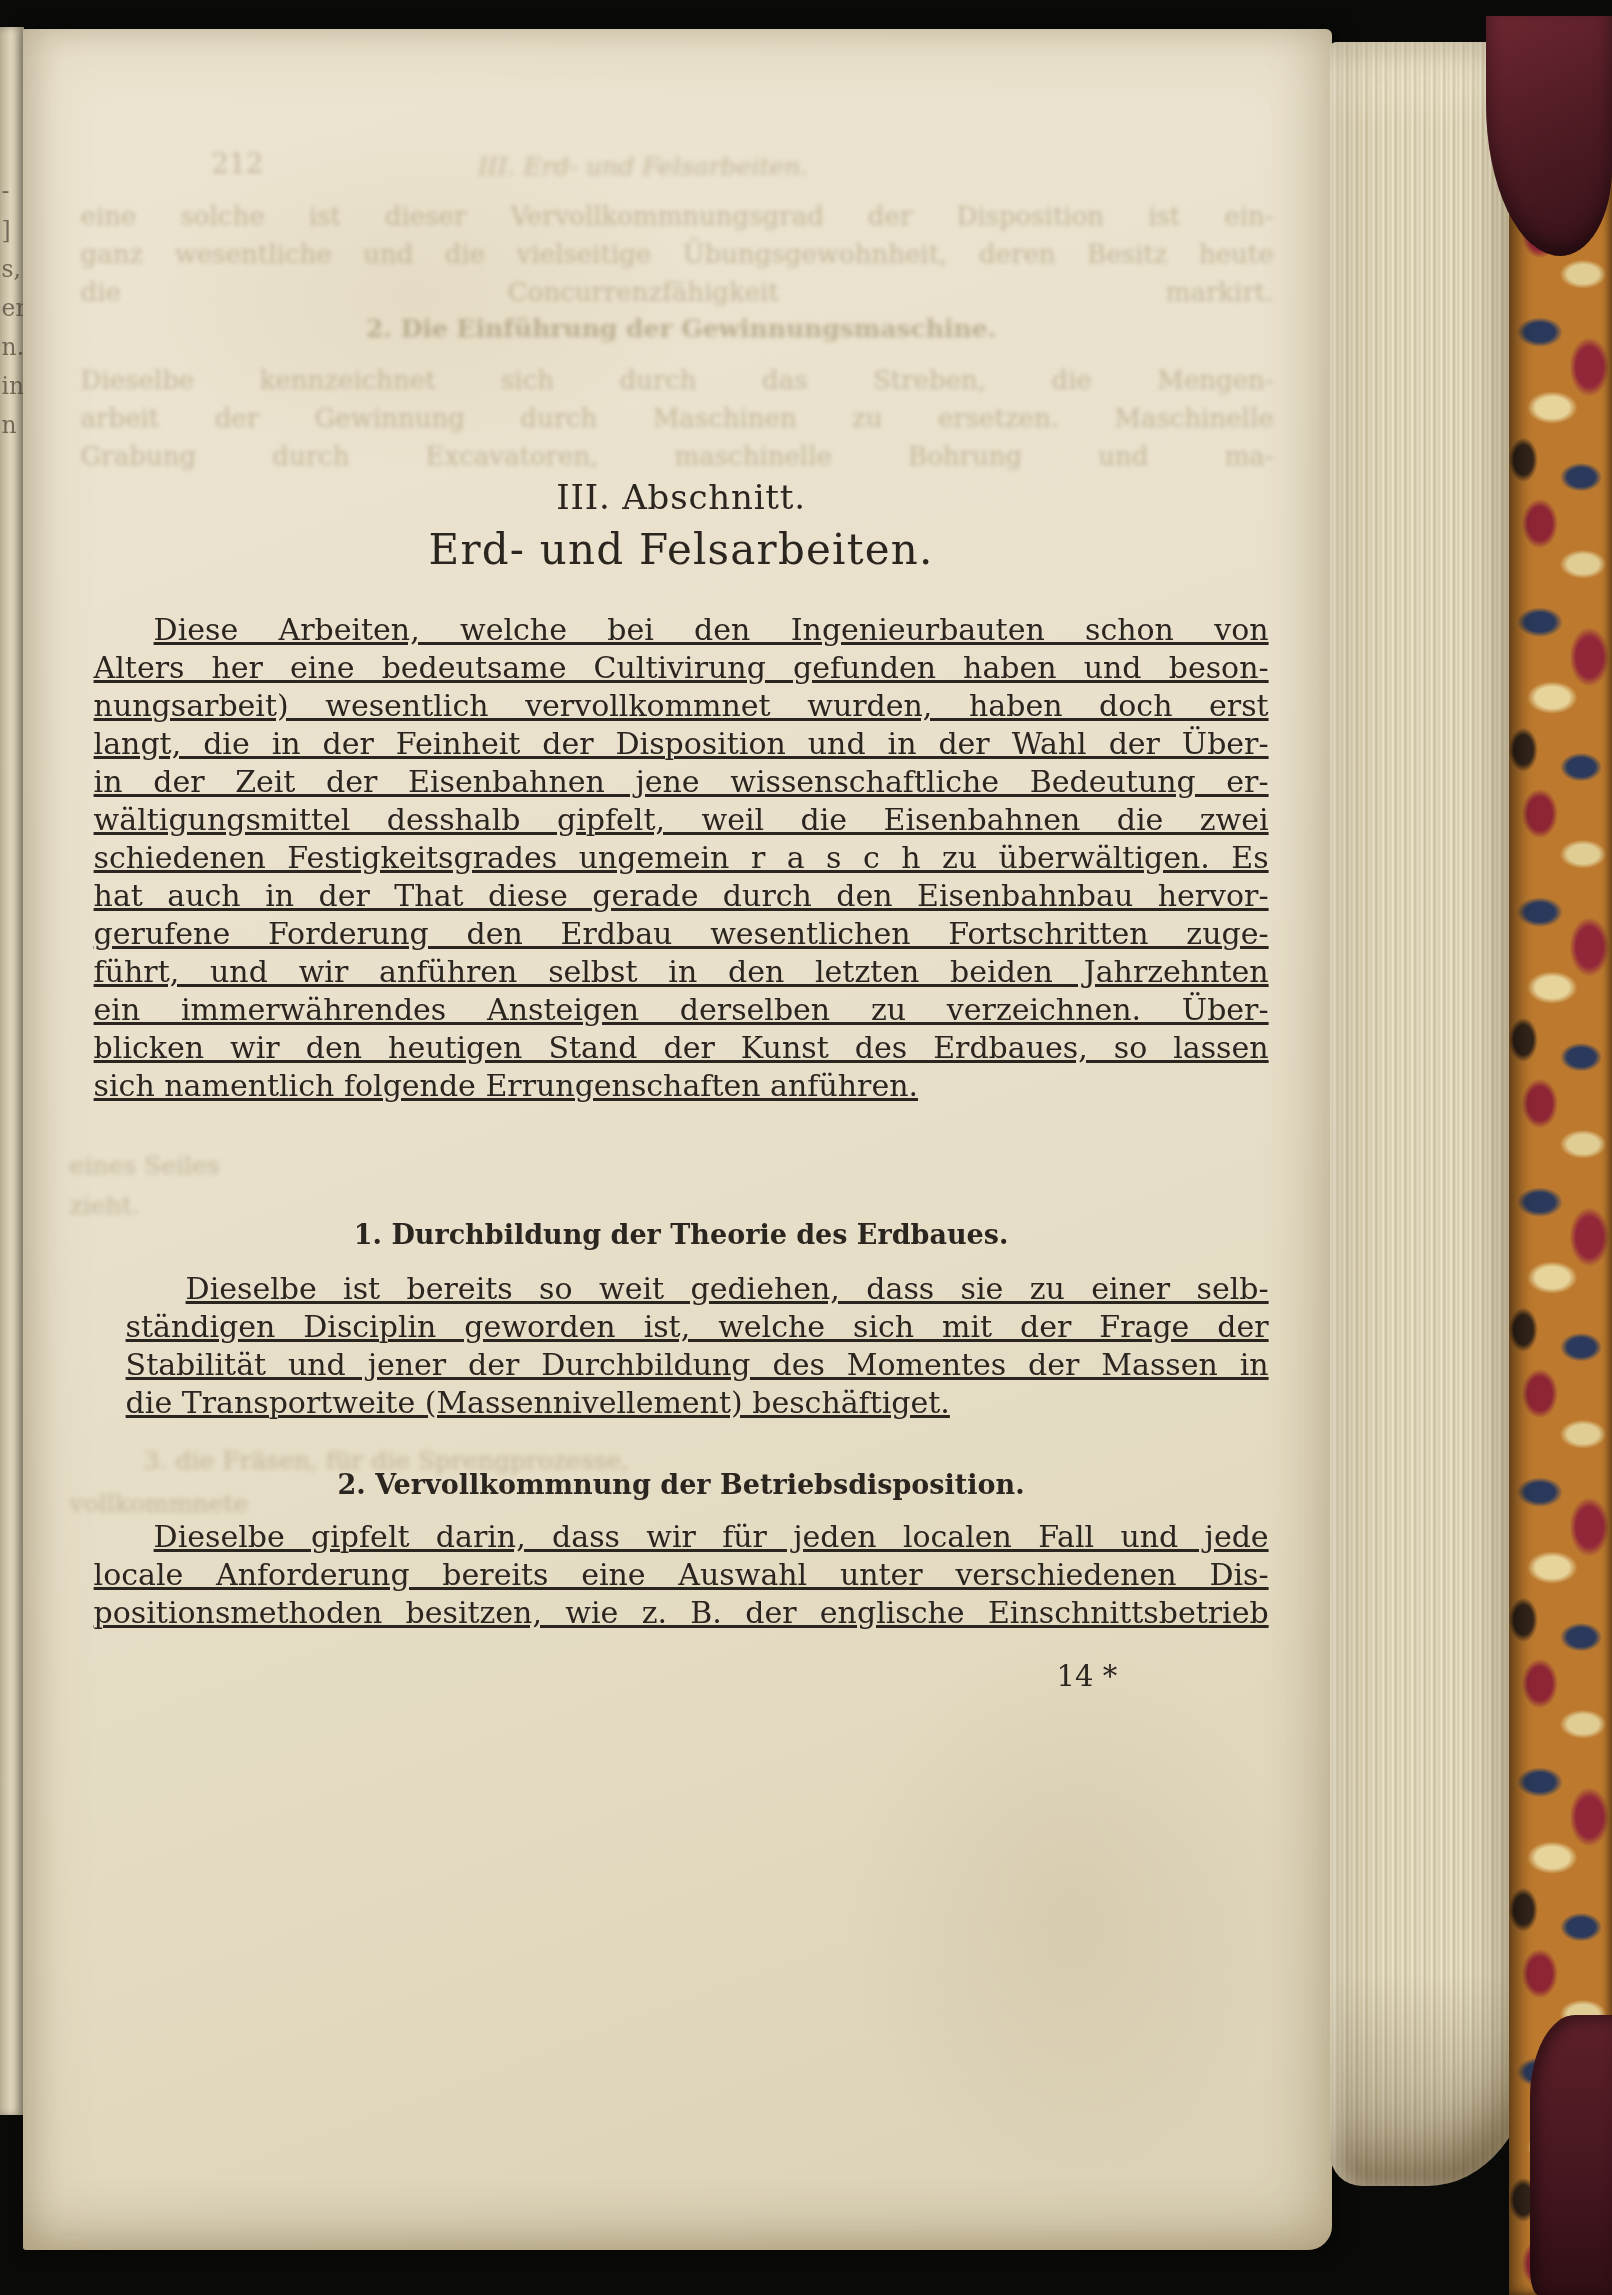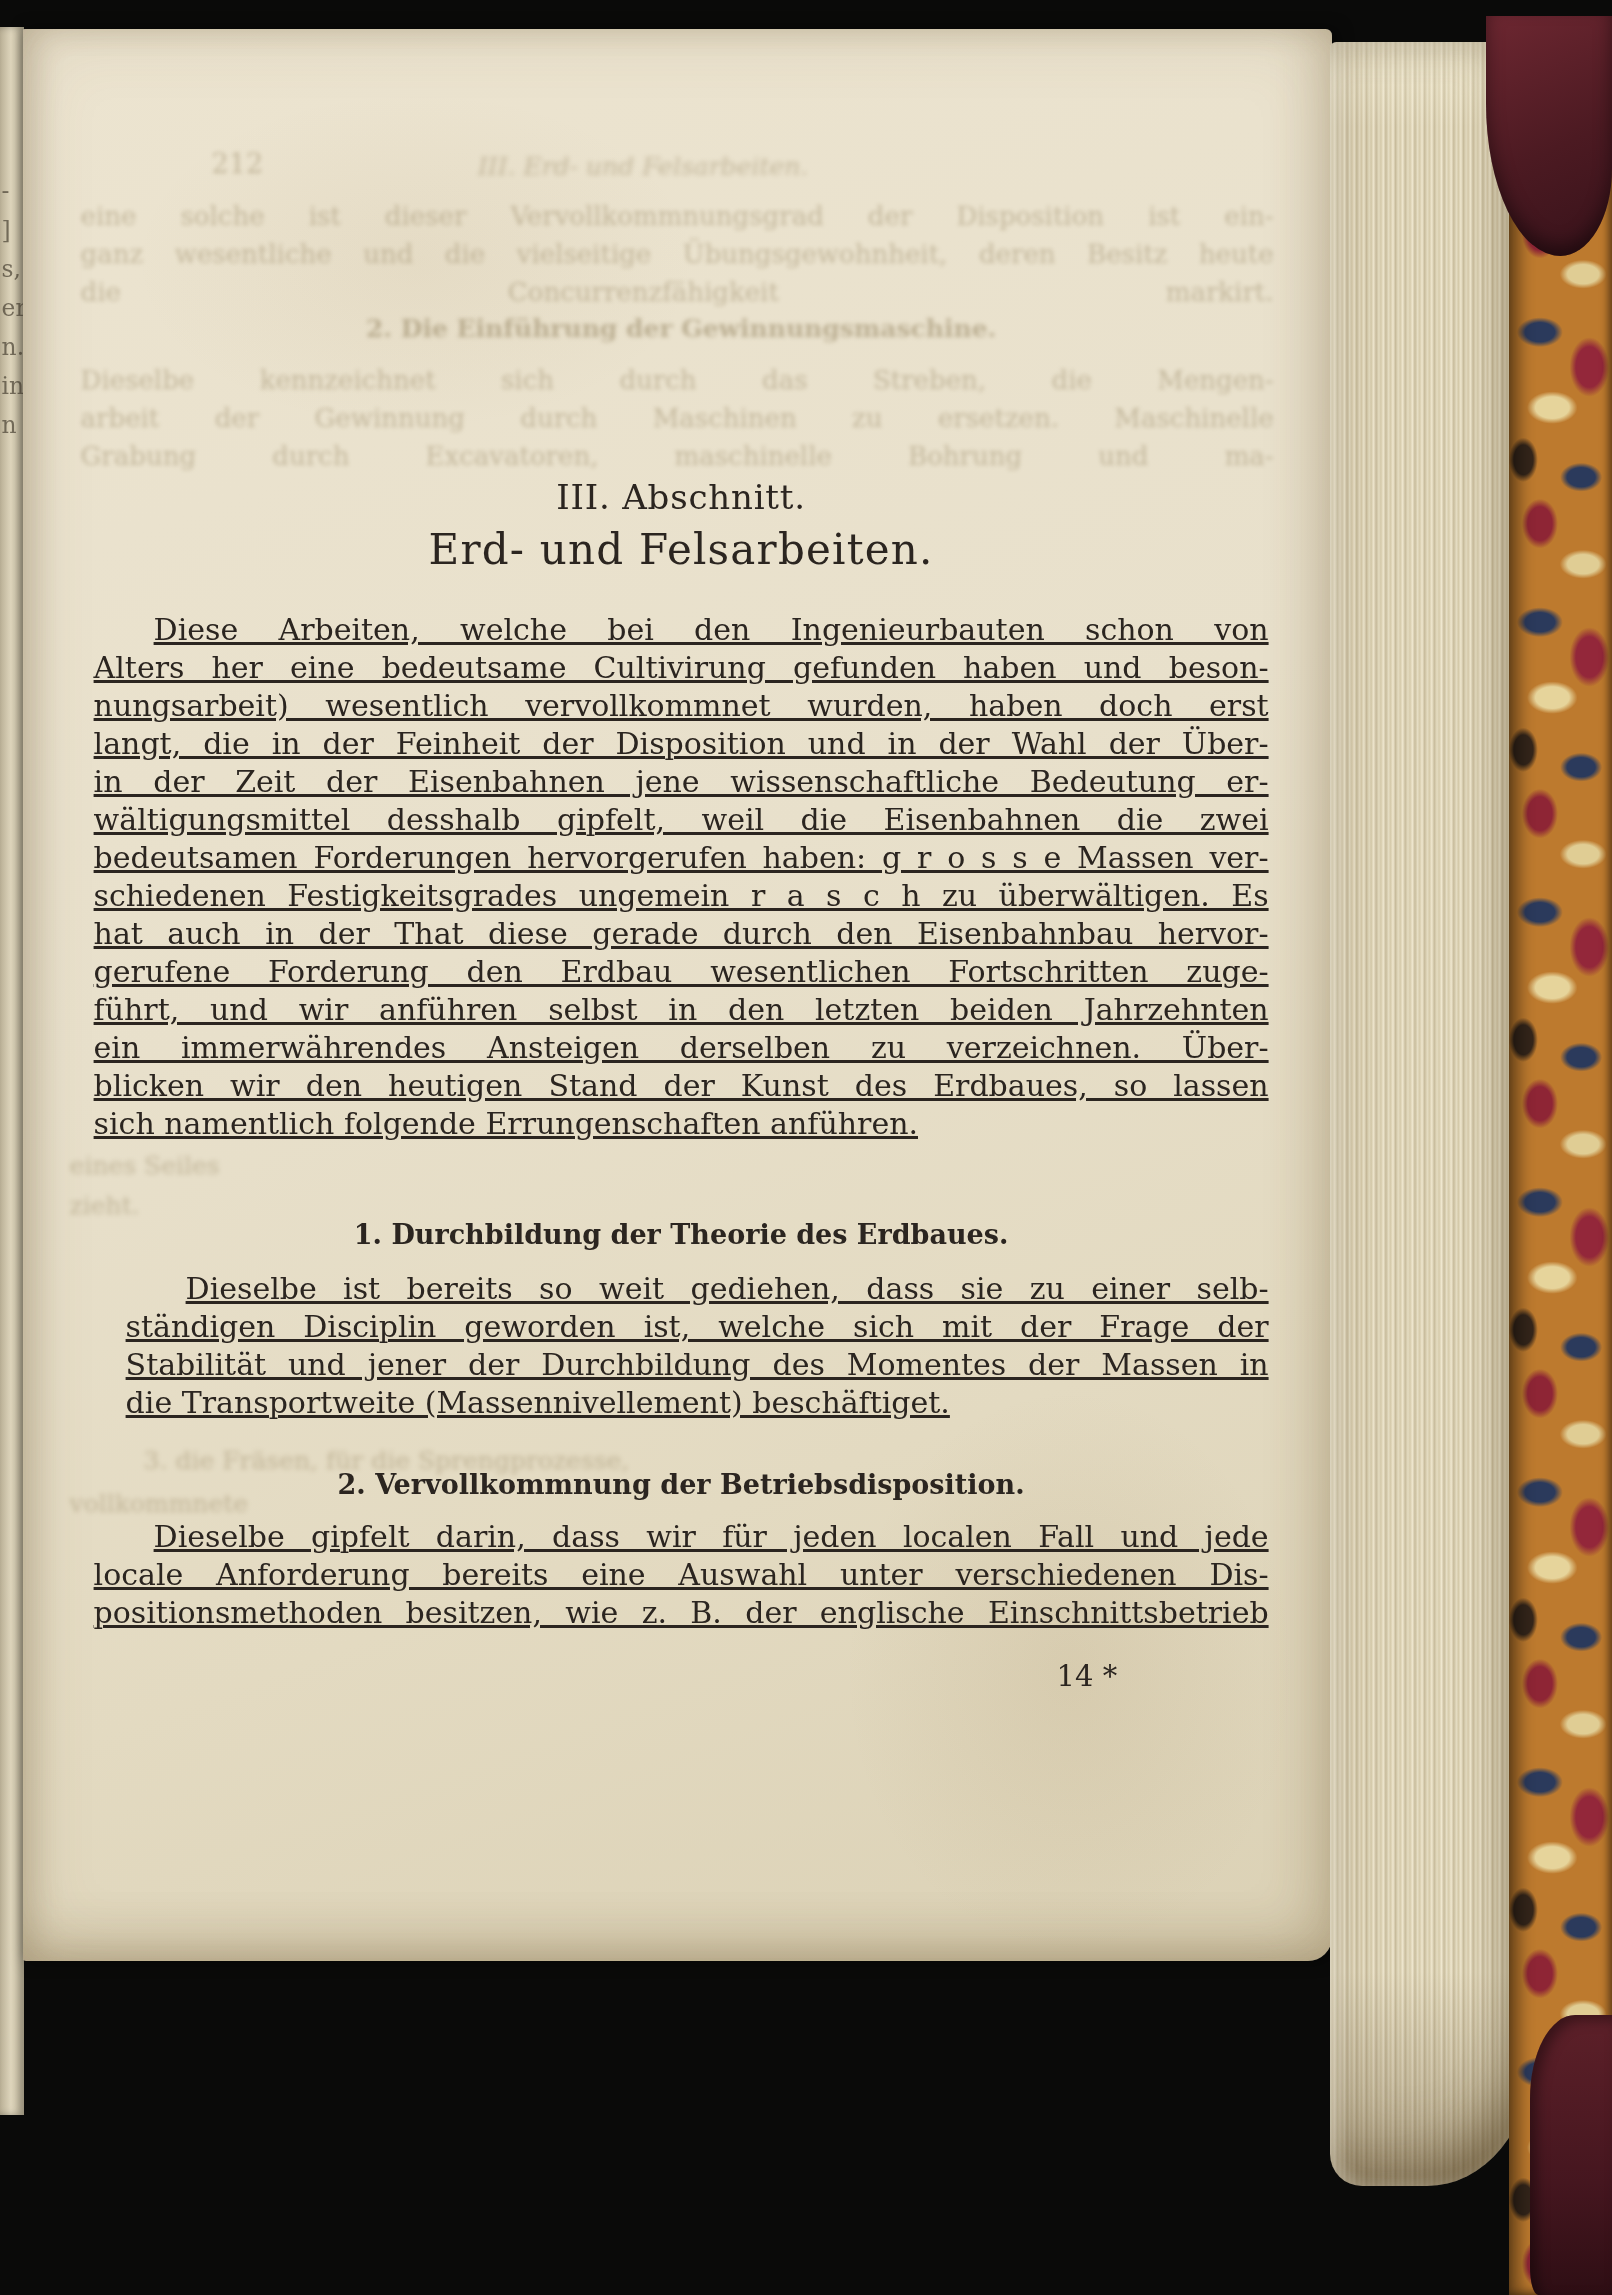--- a/index.html
+++ b/index.html
@@ -14,21 +14,21 @@
   .left-sliver {
     position:absolute; left:0; top:27px; width:24px; height:2088px;
     background:linear-gradient(90deg,#b9af95 0%, #ded5bc 45%, #cfc5a8 100%);
     box-shadow: inset -5.6px 0 7.3px rgba(0,0,0,.28);
   }
   .edge-marks { position:absolute; top:145px; left:0; width:24px; }
   .edge-mark { height:39px; color:#4a4234; font-size:23.4px; line-height:39px; opacity:.7; padding-left:1.6px; overflow:hidden; }
 
   
   .page {
-    position:absolute; left:22.6px; top:29px; width:1309px; height:1932px;
+    position:absolute; left:22.6px; top:29px; width:1309px; height:2221px;
     background:
       radial-gradient(ellipse 403px 242px at 30% 12%, rgba(150,120,70,.07), rgba(150,120,70,0) 70%),
       radial-gradient(ellipse 322px 403px at 80% 85%, rgba(140,110,60,.10), rgba(140,110,60,0) 70%),
       linear-gradient(160deg,#ece4d0 0%, #e8e0cb 45%, #e3dac1 72%, #dbd1b5 100%);
     border-radius: 1.6px 6.4px 24px 3.2px;
     box-shadow:
       inset 0 0 73px rgba(120,95,50,.16),
       inset -14.5px -21px 48px rgba(110,85,45,.22),
       inset 13px 0 29px rgba(90,70,40,.16),
       4.8px 0 14.5px rgba(0,0,0,.5);
@@ -160,21 +160,20 @@
     <div class="h-section">III. Abschnitt.</div>
     <div class="h-title">Erd- und Felsarbeiten.</div>
 
     <div class="para para-1">
         <div class="tline">Diese Arbeiten, welche bei den Ingenieurbauten schon von</div>
         <div class="tline">Alters her eine bedeutsame Cultivirung gefunden haben und beson-</div>
         <div class="tline">nungsarbeit) wesentlich vervollkommnet wurden, haben doch erst</div>
         <div class="tline">langt, die in der Feinheit der Disposition und in der Wahl der Über-</div>
         <div class="tline">in der Zeit der Eisenbahnen jene wissenschaftliche Bedeutung er-</div>
         <div class="tline">wältigungsmittel desshalb gipfelt, weil die Eisenbahnen die zwei</div>
-        <div class="tline">bedeutsamen Forderungen hervorgerufen haben: g r o s s e Massen ver-</div>
         <div class="tline">schiedenen Festigkeitsgrades ungemein r a s c h zu überwältigen. Es</div>
         <div class="tline">hat auch in der That diese gerade durch den Eisenbahnbau hervor-</div>
         <div class="tline">gerufene Forderung den Erdbau wesentlichen Fortschritten zuge-</div>
         <div class="tline">führt, und wir anführen selbst in den letzten beiden Jahrzehnten</div>
         <div class="tline">ein immerwährendes Ansteigen derselben zu verzeichnen. Über-</div>
         <div class="tline">blicken wir den heutigen Stand der Kunst des Erdbaues, so lassen</div>
         <div class="tline">sich namentlich folgende Errungenschaften anführen.</div>
       </div>
 
     <div class="subheading sub-1">1. Durchbildung der Theorie des Erdbaues.</div>

